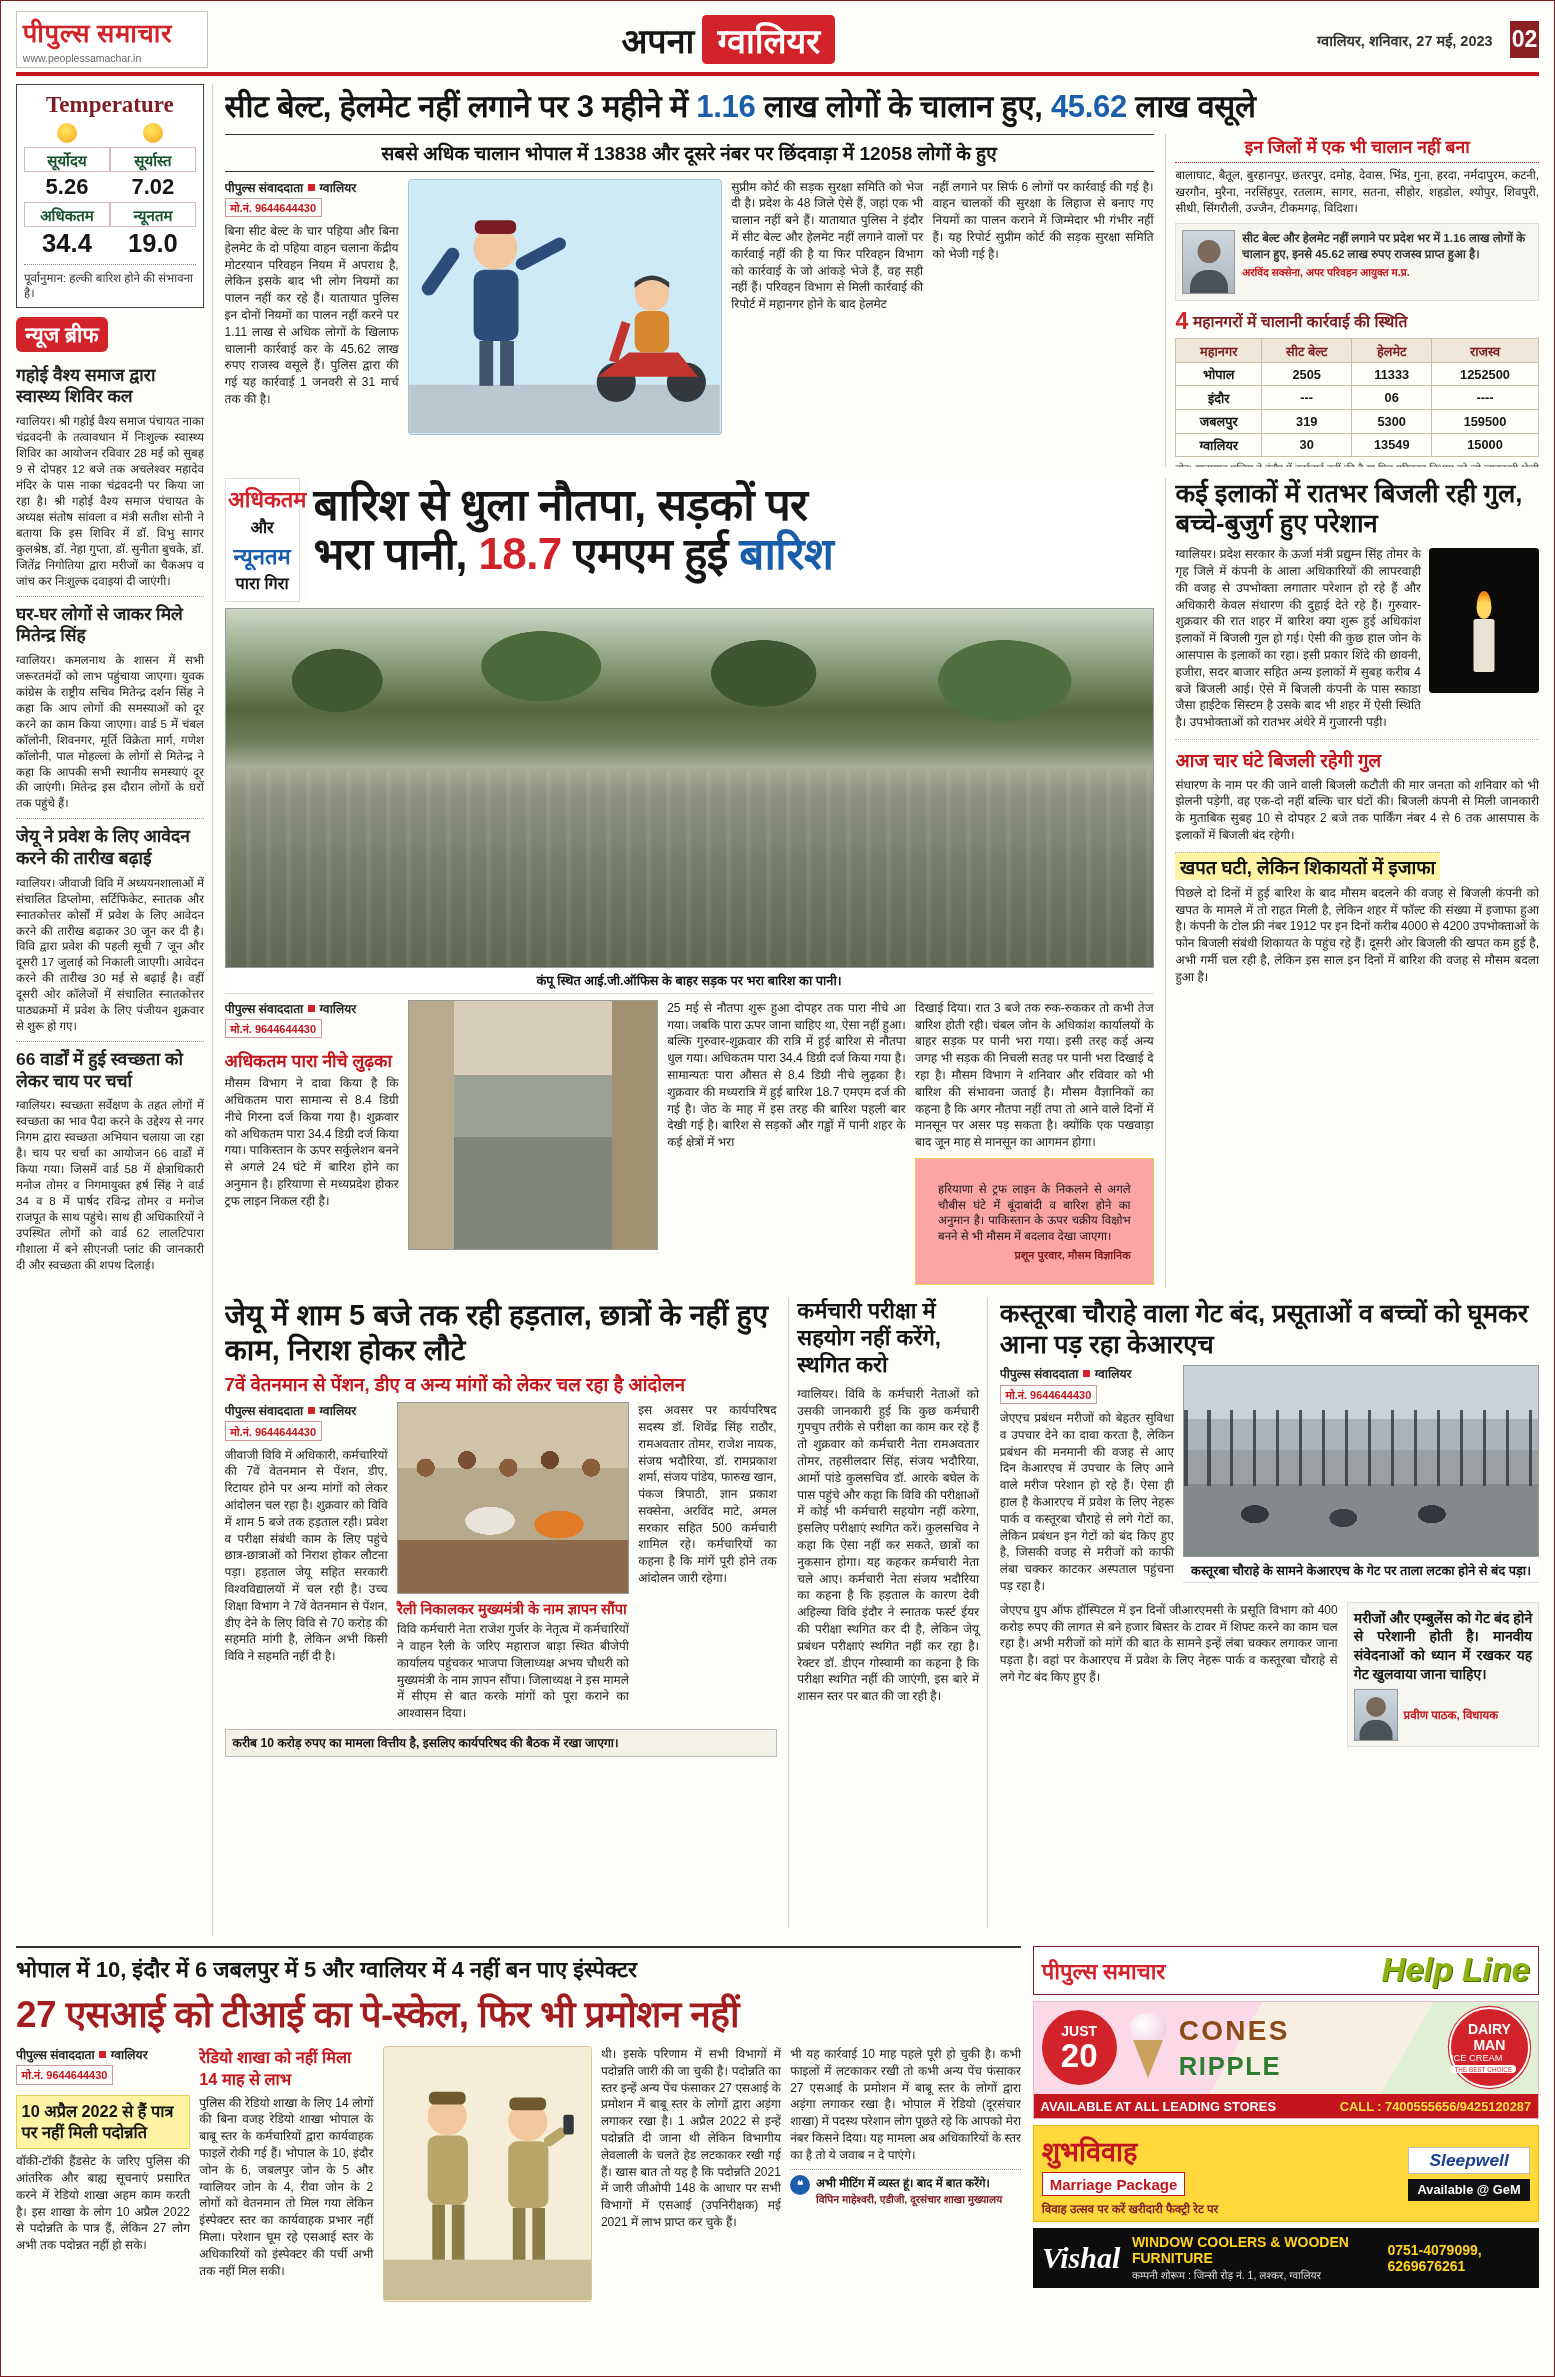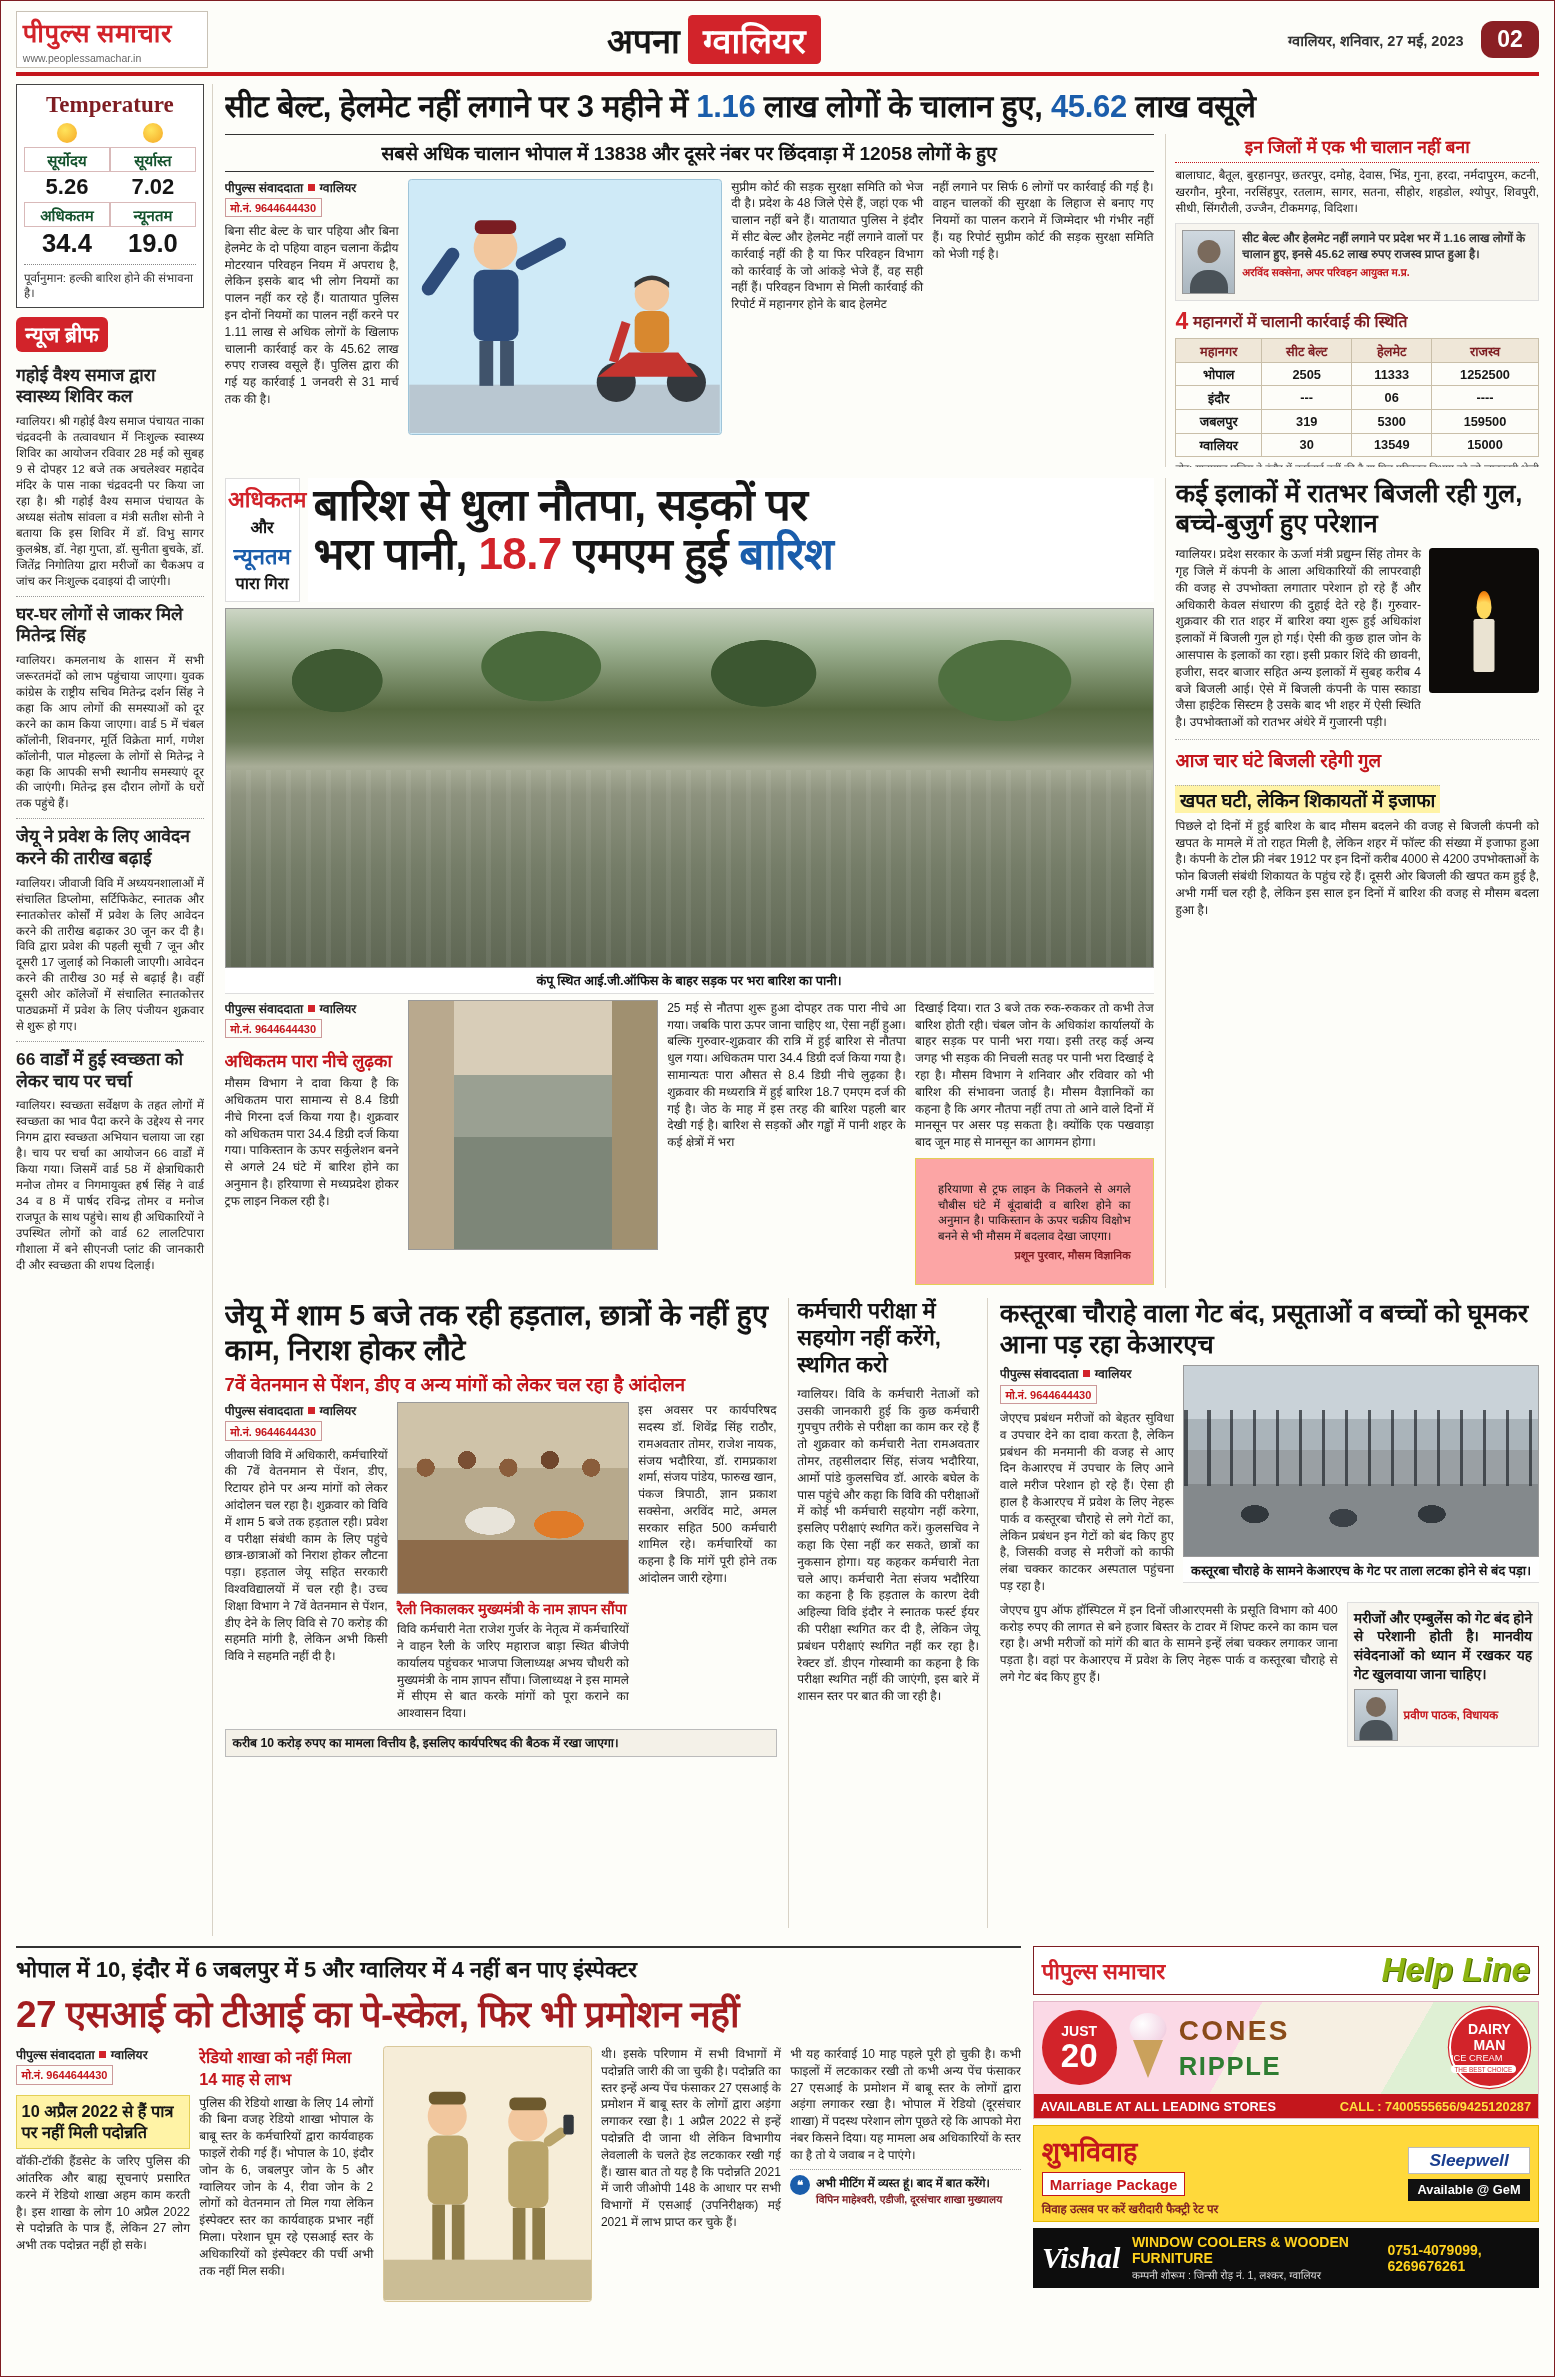--- a/index.html
+++ b/index.html
@@ -9,21 +9,21 @@
 
   
   .hdr{display:flex;align-items:center;gap:17.4px;height:56px}
   .logo-box{width:192px;border:1.2px solid #c9c2b6;padding:3.5px 5.8px;background:#fff}
   .logo-text{font-size:25.6px;font-weight:bold;color:#d2232a;letter-spacing:0.6px;font-family:"Liberation Serif",serif}
   .logo-web{font-size:10.5px;color:#666;margin-top:1.2px}
   .edition{flex:1;text-align:center;font-weight:bold;font-size:34px}
   .ed-pre{color:#161616;margin-right:8.1px}
   .ed-city{background:#d2232a;color:#fff;padding:1.2px 15px;border-radius:4.6px;display:inline-block}
   .dateline{width:244px;text-align:right;font-size:14.5px;font-weight:bold;color:#333}
-  .pagenum{width:58px;height:37px;background:#8a1f24;color:#fff;font-size:23px;font-weight:bold;display:flex;align-items:center;justify-content:center;border-radius:12px}
+  .pagenum{width:29px;height:37px;background:#8a1f24;color:#fff;font-size:23px;font-weight:bold;display:flex;align-items:center;justify-content:center;border-radius:0}
   .red-rule{height:4.1px;background:#c4161c;margin:4.6px 0 8.1px}
 
   
   .top-area{display:flex;gap:11.6px;height:1852px}
   .sidebar{width:197px;flex:none;overflow:hidden;border-right:1.2px solid #d8d2c6;padding-right:8.1px}
   .main{flex:1;display:flex;flex-direction:column;gap:10.5px;overflow:hidden}
   .bottom-area{display:flex;gap:11.6px;height:409px;margin-top:9.3px}
 
   
   .temp-box{border:1.7px solid #444;padding:7px;background:#fff;text-align:center}
@@ -417,20 +417,21 @@
           </div>
         </div>
 
         <aside class="power">
           <h2>कई इलाकों में रातभर बिजली रही गुल, बच्चे-बुजुर्ग हुए परेशान</h2>
           <div>
             <div class="candle"></div>
             <p class="body">ग्वालियर। प्रदेश सरकार के ऊर्जा मंत्री प्रद्युम्न सिंह तोमर के गृह जिले में कंपनी के आला अधिकारियों की लापरवाही की वजह से उपभोक्ता लगातार परेशान हो रहे हैं और अधिकारी केवल संधारण की दुहाई देते रहे हैं। गुरुवार-शुक्रवार की रात शहर में बारिश क्या शुरू हुई अधिकांश इलाकों में बिजली गुल हो गई। ऐसी की कुछ हाल जोन के आसपास के इलाकों का रहा। इसी प्रकार शिंदे की छावनी, हजीरा, सदर बाजार सहित अन्य इलाकों में सुबह करीब 4 बजे बिजली आई। ऐसे में बिजली कंपनी के पास स्काडा जैसा हाईटेक सिस्टम है उसके बाद भी शहर में ऐसी स्थिति है। उपभोक्ताओं को रातभर अंधेरे में गुजारनी पड़ी।</p>
           </div>
           <h3 class="p-sub">आज चार घंटे बिजली रहेगी गुल</h3>
+          <p class="body">संधारण के नाम पर की जाने वाली बिजली कटौती की मार जनता को शनिवार को भी झेलनी पड़ेगी, वह एक-दो नहीं बल्कि चार घंटों की। बिजली कंपनी से मिली जानकारी के मुताबिक सुबह 10 से दोपहर 2 बजे तक पार्किंग नंबर 4 से 6 तक आसपास के इलाकों में बिजली बंद रहेगी।</p>
           <h3 class="p-sub2">खपत घटी, लेकिन शिकायतों में इजाफा</h3>
           <p class="body">पिछले दो दिनों में हुई बारिश के बाद मौसम बदलने की वजह से बिजली कंपनी को खपत के मामले में तो राहत मिली है, लेकिन शहर में फॉल्ट की संख्या में इजाफा हुआ है। कंपनी के टोल फ्री नंबर 1912 पर इन दिनों करीब 4000 से 4200 उपभोक्ताओं के फोन बिजली संबंधी शिकायत के पहुंच रहे हैं। दूसरी ओर बिजली की खपत कम हुई है, अभी गर्मी चल रही है, लेकिन इस साल इन दिनों में बारिश की वजह से मौसम बदला हुआ है।</p>
         </aside>
       </section>
 
       <section class="low-row">
         <article class="ju">
           <h2>जेयू में शाम 5 बजे तक रही हड़ताल, छात्रों के नहीं हुए काम, निराश होकर लौटे</h2>
           <div class="ju-sub">7वें वेतनमान से पेंशन, डीए व अन्य मांगों को लेकर चल रहा है आंदोलन</div>
           <div class="ju-cols">

